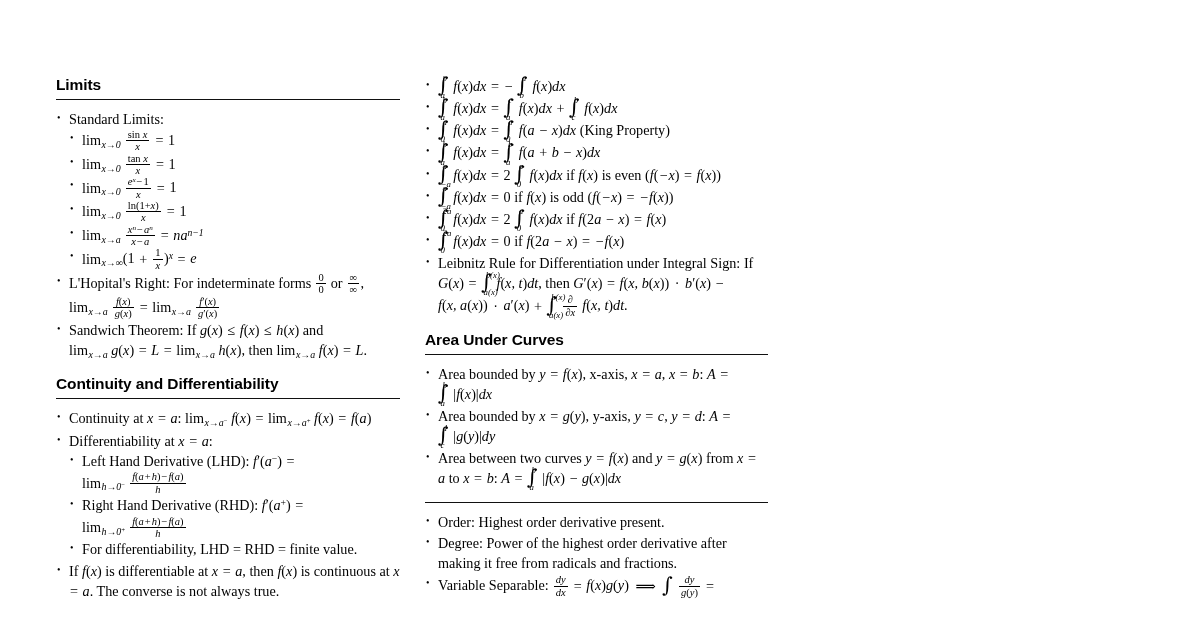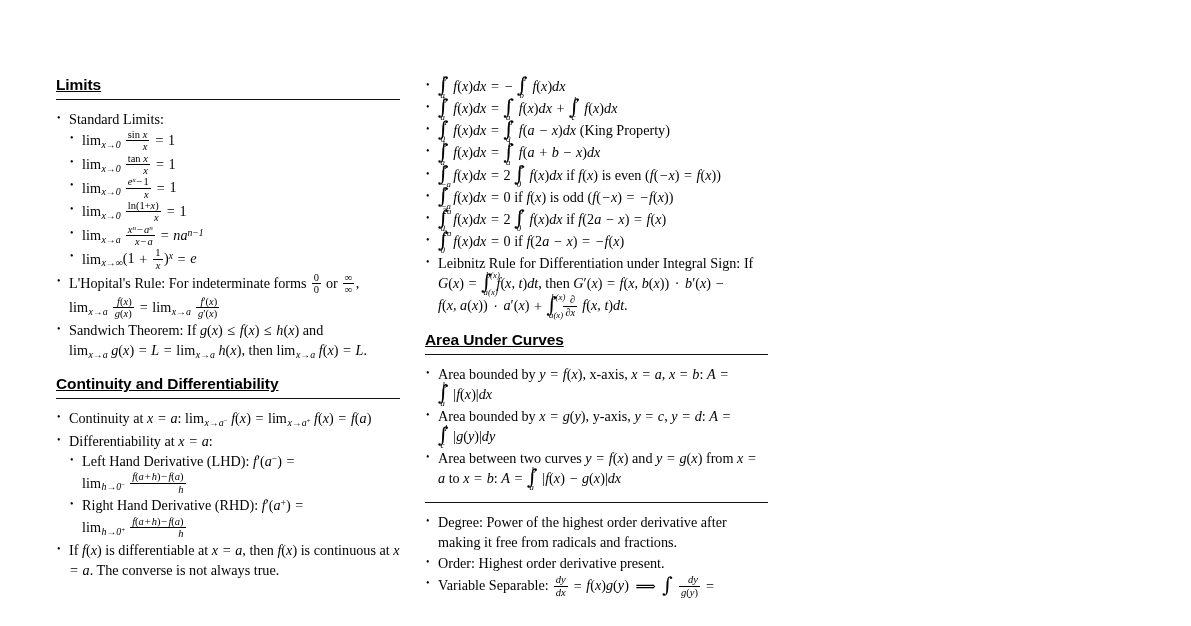--- a/index.html
+++ b/index.html
@@ -31,21 +31,20 @@
   }
 
   h2.section-heading {
     font-family: "Liberation Sans", "DejaVu Sans", sans-serif;
     font-weight: bold;
     font-size: 15.5px;
     line-height: 1.15;
     margin: 0 0 5px 0;
     padding: 0;
     letter-spacing: -0.1px;
-    text-decoration: underline;
   }
   .section-rule {
     border: 0;
     border-top: 1.6px solid #111;
     margin: 0 0 9px 0;
     width: 344px;
   }
   .section + .section { margin-top: 13px; }
 
   ul.lvl1 {
@@ -98,21 +97,21 @@
   .mr { font-style: normal; }
   .op { font-style: normal; padding: 0 1px; }
   .lim { font-style: normal; }
   .lim .sub { font-size: 0.7em; font-style: italic; vertical-align: -0.28em; padding-left: 0.5px; }
   sup.e { font-size: 0.68em; font-style: italic; vertical-align: 0.45em; }
   sup.en { font-size: 0.68em; font-style: normal; vertical-align: 0.45em; }
 
   .frac {
     display: inline-block;
     vertical-align: -0.48em;
-    text-align: right;
+    text-align: center;
     font-size: 0.74em;
     line-height: 1.08;
     margin: 0 1.5px;
   }
   .frac > .num { display: block; padding: 0 2px; }
   .frac > .den { display: block; border-top: 1px solid #000; padding: 0 2px; }
 
   .intg {
     display: inline-block;
     position: relative;
@@ -181,21 +180,21 @@
             </li>
             <li>
               <span class="lim">lim<span class="sub">x→∞</span></span><span class="mr">(1 </span><span class="op">+</span>
               <span class="frac"><span class="num"><span class="mr">1</span></span><span class="den"><span class="m">x</span></span></span><span class="mr">)</span><sup class="e">x</sup>
               <span class="op">=</span> <span class="m">e</span>
             </li>
           </ul>
         </li>
 
         <li>
-          <span>L'Hopital's Rule:</span>
+          <span>L'Hopital's Right:</span>
           <span>For indeterminate forms</span>
           <span class="frac"><span class="num"><span class="mr">0</span></span><span class="den"><span class="mr">0</span></span></span>
           <span>or</span>
           <span class="frac"><span class="num"><span class="mr">∞</span></span><span class="den"><span class="mr">∞</span></span></span><span>,</span>
           <br>
           <span class="lim">lim<span class="sub">x→a</span></span>
           <span class="frac"><span class="num"><span class="m">f</span><span class="mr">(</span><span class="m">x</span><span class="mr">)</span></span><span class="den"><span class="m">g</span><span class="mr">(</span><span class="m">x</span><span class="mr">)</span></span></span>
           <span class="op">=</span>
           <span class="lim">lim<span class="sub">x→a</span></span>
           <span class="frac"><span class="num"><span class="m">f</span><span class="mr">′(</span><span class="m">x</span><span class="mr">)</span></span><span class="den"><span class="m">g</span><span class="mr">′(</span><span class="m">x</span><span class="mr">)</span></span></span>
@@ -243,20 +242,23 @@
               <span class="lim">lim<span class="sub">h→0<sup class="en">−</sup></span></span>
               <span class="frac"><span class="num"><span class="m">f</span><span class="mr">(</span><span class="m">a</span><span class="op">+</span><span class="m">h</span><span class="mr">)</span><span class="op">−</span><span class="m">f</span><span class="mr">(</span><span class="m">a</span><span class="mr">)</span></span><span class="den"><span class="m">h</span></span></span>
             </li>
             <li>
               <span>Right Hand Derivative (RHD):</span>
               <span class="m">f</span><span class="mr">′(</span><span class="m">a</span><sup class="en">+</sup><span class="mr">)</span> <span class="op">=</span>
               <br>
               <span class="lim">lim<span class="sub">h→0<sup class="en">+</sup></span></span>
               <span class="frac"><span class="num"><span class="m">f</span><span class="mr">(</span><span class="m">a</span><span class="op">+</span><span class="m">h</span><span class="mr">)</span><span class="op">−</span><span class="m">f</span><span class="mr">(</span><span class="m">a</span><span class="mr">)</span></span><span class="den"><span class="m">h</span></span></span>
             </li>
+            <li>
+              <span>For differentiability, LHD = RHD = finite value.</span>
+            </li>
           </ul>
         </li>
 
         <li>
           <span class="mr">If</span> <span class="m">f</span><span class="mr">(</span><span class="m">x</span><span class="mr">)</span>
           <span class="mr">is differentiable at</span> <span class="m">x</span> <span class="op">=</span> <span class="m">a</span><span class="mr">, then</span>
           <span class="m">f</span><span class="mr">(</span><span class="m">x</span><span class="mr">)</span> <span class="mr">is continuous at</span>
           <span class="m">x</span> <span class="op">=</span> <span class="m">a</span><span class="mr">.</span>
           <span>The converse is not always true.</span>
         </li>
@@ -404,25 +406,25 @@
           <span class="m">g</span><span class="mr">(</span><span class="m">x</span><span class="mr">)</span><span class="bars">|</span><span class="m">dx</span>
         </li>
       </ul>
     </div>
 
     <div class="section">
       <hr class="section-rule">
       <ul class="lvl1">
 
         <li>
+          <span>Order: Highest order derivative present.</span>
+        </li>
+
+        <li>
           <span>Degree: Power of the highest order derivative after making it free from radicals and fractions.</span>
-        </li>
-
-        <li>
-          <span>Order: Highest order derivative present.</span>
         </li>
 
         <li>
           <span>Variable Separable:</span>
           <span class="frac"><span class="num"><span class="m">dy</span></span><span class="den"><span class="m">dx</span></span></span>
           <span class="op">=</span> <span class="m">f</span><span class="mr">(</span><span class="m">x</span><span class="mr">)</span><span class="m">g</span><span class="mr">(</span><span class="m">y</span><span class="mr">)</span>
           <span class="arrow">⟹</span>
           <span class="intg bare"><span class="sym">∫</span></span>
           <span class="frac"><span class="num"><span class="m">dy</span></span><span class="den"><span class="m">g</span><span class="mr">(</span><span class="m">y</span><span class="mr">)</span></span></span>
           <span class="op">=</span>

